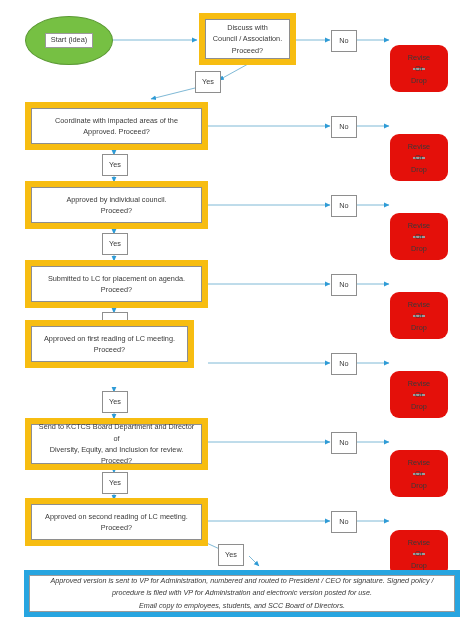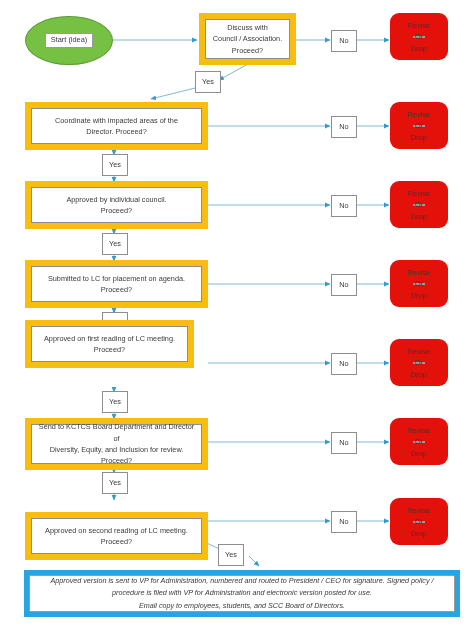--- a/index.html
+++ b/index.html
@@ -28,21 +28,21 @@
   .obox-inner{
     width:100%;height:100%;background:#ffffff;border:1px solid #8e8e8e;
     display:flex;align-items:center;justify-content:center;text-align:center;
     box-sizing:border-box;
   }
   .obox-text{font-size:7.3px;line-height:1.55;padding:0 4px;color:#3a3a3a;}
 
   
   .rbox{
     position:absolute;background:#E4100A;border-radius:9px;
-    padding:23px;box-sizing:border-box;
+    padding:23px;box-sizing:border-box;margin-top:32px;
   }
   .rbox-inner{
     width:100%;height:100%;background:#ffffff;border:1px solid #9a9a9a;
     display:flex;align-items:center;justify-content:center;text-align:center;
     box-sizing:border-box;
   }
   .rbox-text{font-size:7.3px;line-height:1.6;color:#3a3a3a;}
 
   
   .lbl{
@@ -136,21 +136,21 @@
         <div>Revise</div>
         <div>Or Drop</div>
       </div>
     </div>
   </div>
 
   <div class="obox" style="left:25px;top:102px;width:183px;height:48px;">
     <div class="obox-inner">
       <div class="obox-text">
         <div>Coordinate with impacted areas of the</div>
-        <div>Director.  Proceed?</div>
+        <div>Approved.  Proceed?</div>
       </div>
     </div>
   </div>
   <div class="lbl" style="left:331px;top:116px;width:24px;height:20px;">No</div>
   <div class="lbl" style="left:102px;top:154px;width:24px;height:20px;">Yes</div>
   <div class="rbox" style="left:390px;top:102px;width:58px;height:47px;">
     <div class="rbox-inner">
       <div class="rbox-text">
         <div>Revise</div>
         <div>Or Drop</div>
@@ -228,21 +228,21 @@
   <div class="lbl" style="left:102px;top:472px;width:24px;height:20px;">Yes</div>
   <div class="rbox" style="left:390px;top:418px;width:58px;height:47px;">
     <div class="rbox-inner">
       <div class="rbox-text">
         <div>Revise</div>
         <div>Or Drop</div>
       </div>
     </div>
   </div>
 
-  <div class="obox" style="left:25px;top:498px;width:183px;height:48px;margin-top:14px;">
+  <div class="obox" style="left:25px;top:498px;width:183px;height:48px;">
     <div class="obox-inner">
       <div class="obox-text">
         <div>Approved on second reading of LC meeting.</div>
         <div>Proceed?</div>
       </div>
     </div>
   </div>
   <div class="lbl" style="left:331px;top:511px;width:24px;height:20px;">No</div>
   <div class="lbl" style="left:218px;top:544px;width:24px;height:20px;">Yes</div>
   <div class="rbox" style="left:390px;top:498px;width:58px;height:47px;">

